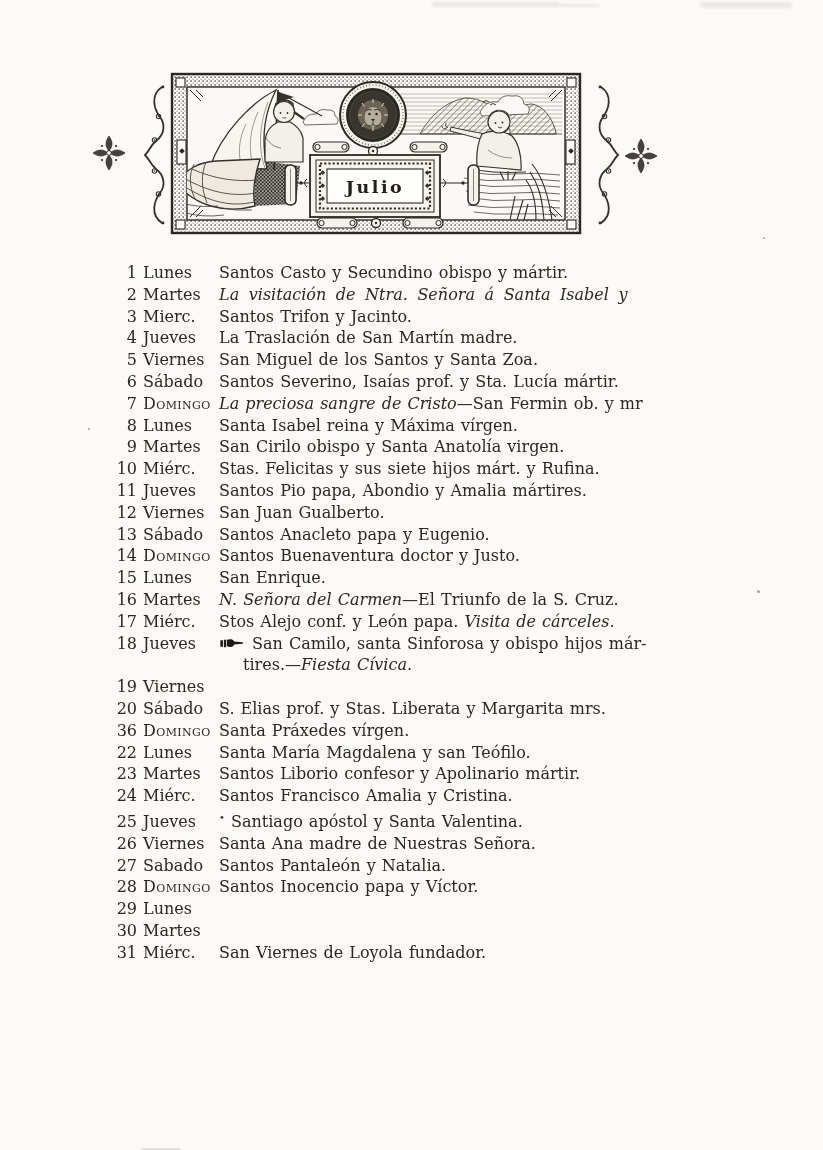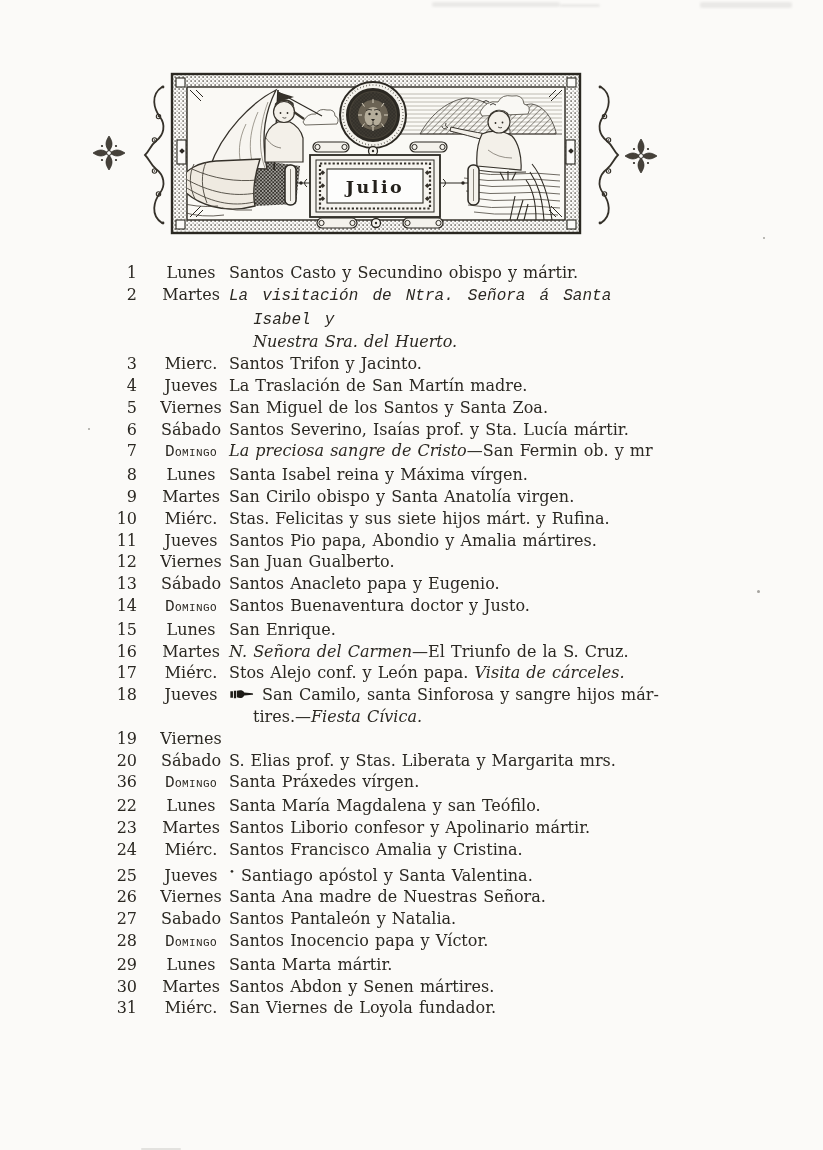--- a/index.html
+++ b/index.html
@@ -13,25 +13,25 @@
   
   .hdr-svg{position:absolute;left:170px;top:72px;width:412px;height:163px;}
   .orn-bracket-l{position:absolute;left:141px;top:83px;width:28px;height:146px;}
   .orn-bracket-r{position:absolute;left:594px;top:83px;width:28px;height:146px;}
   .orn-cross-l{position:absolute;left:90px;top:133px;width:38px;height:40px;}
   .orn-cross-r{position:absolute;left:622px;top:136px;width:38px;height:40px;}
   
   .calendar{position:absolute;left:113px;top:262px;width:546px;font-size:16px;line-height:21.8px;word-spacing:1px;}
   .row{display:flex;align-items:baseline;}
   .day{flex:none;width:24px;text-align:right;}
-  .wd{flex:none;width:76px;margin-left:16px;text-align:center;}
-  .wd.sc{font-variant:small-caps;letter-spacing:.4px;font-family:Liberation Mono, monospace;}
+  .wd{flex:none;width:76px;margin-left:6px;}
+  .wd.sc{font-variant:small-caps;letter-spacing:.4px;}
   .entry{flex:1;padding-left:24px;text-indent:-24px;}
   .it{font-style:italic;}
-  .ws{word-spacing:4.5px;font-family:Liberation Mono, monospace;}
+  .ws{word-spacing:4.5px;}
   .sup{font-size:10px;vertical-align:6px;}
   .hand{width:25px;height:13px;vertical-align:-1px;margin-right:2px;}
   
   .smudge{position:absolute;background:rgba(90,90,90,.10);filter:blur(1.2px);border-radius:2px;}
   .sm1{left:432px;top:2px;width:128px;height:5px;}
   .sm2{left:700px;top:2px;width:92px;height:6px;}
   .sm3{left:560px;top:4px;width:40px;height:3px;}
   .speck{position:absolute;background:rgba(60,58,52,.45);border-radius:50%;}
   .sp1{left:757px;top:590px;width:3px;height:3px;}
   .sp2{left:88px;top:428px;width:2px;height:2px;}
@@ -309,21 +309,21 @@
   <div class="calendar">
   <div class="row">
     <span class="day">1</span>
     <span class="wd">Lunes</span>
     <span class="entry"><span>Santos Casto y Secundino obispo y mártir.</span></span>
   </div>
 
   <div class="row">
     <span class="day">2</span>
     <span class="wd">Martes</span>
-    <span class="entry"><span class="it ws">La visitación de Ntra. Señora á Santa Isabel y</span><br><span class="it">Nuestra Sra. del Huerto.</span></span>
+    <span class="entry"><span class="it ws">La visitación de Ntra. Señora á Santa Isabel y</span><br></span>
   </div>
 
   <div class="row">
     <span class="day">3</span>
     <span class="wd">Mierc.</span>
     <span class="entry"><span>Santos Trifon y Jacinto.</span></span>
   </div>
 
   <div class="row">
     <span class="day">4</span>
@@ -407,21 +407,21 @@
     <span class="day">17</span>
     <span class="wd">Miérc.</span>
     <span class="entry"><span>Stos Alejo conf. y León papa. </span><span class="it">Visita de cárceles.</span></span>
   </div>
 
   <div class="row">
     <span class="day">18</span>
     <span class="wd">Jueves</span>
     <span class="entry"><svg class="hand" viewBox="0 0 26 14">
             <path fill="#1d1b17" d="M1,3.5 h2.8 v7 H1 Z M4.8,3 h2.4 v8 H4.8 Z M8,3 c3,-1.2 6,-0.8 7,0.6 l1,1.3 8.6,0.7 c1.2,0.1 1.2,1.7 0,1.8 l-8.6,0.7 -1,1.3 c-1,1.4 -4,1.8 -7,0.6 Z"></path>
-          </svg><span> San Camilo, santa Sinforosa y sangre hijos már-</span><br><span>tires.—</span><span class="it">Fiesta Cívica.</span></span>
+          </svg><span> San Camilo, santa Sinforosa y obispo hijos már-</span><br><span>tires.—</span><span class="it">Fiesta Cívica.</span></span>
   </div>
 
   <div class="row">
     <span class="day">19</span>
     <span class="wd">Viernes</span>
   </div>
 
   <div class="row">
     <span class="day">20</span>
     <span class="wd">Sábado</span>
@@ -472,27 +472,25 @@
 
   <div class="row">
     <span class="day">28</span>
     <span class="wd sc">Domingo</span>
     <span class="entry"><span>Santos Inocencio papa y Víctor.</span></span>
   </div>
 
   <div class="row">
     <span class="day">29</span>
     <span class="wd">Lunes</span>
-    <span class="entry"><span>Santa Marta mártir.</span></span>
   </div>
 
   <div class="row">
     <span class="day">30</span>
     <span class="wd">Martes</span>
-    <span class="entry"><span>Santos Abdon y Senen mártires.</span></span>
   </div>
 
   <div class="row">
     <span class="day">31</span>
     <span class="wd">Miérc.</span>
     <span class="entry"><span>San Viernes de Loyola fundador.</span></span>
   </div>
 </div>
 </div>
 

